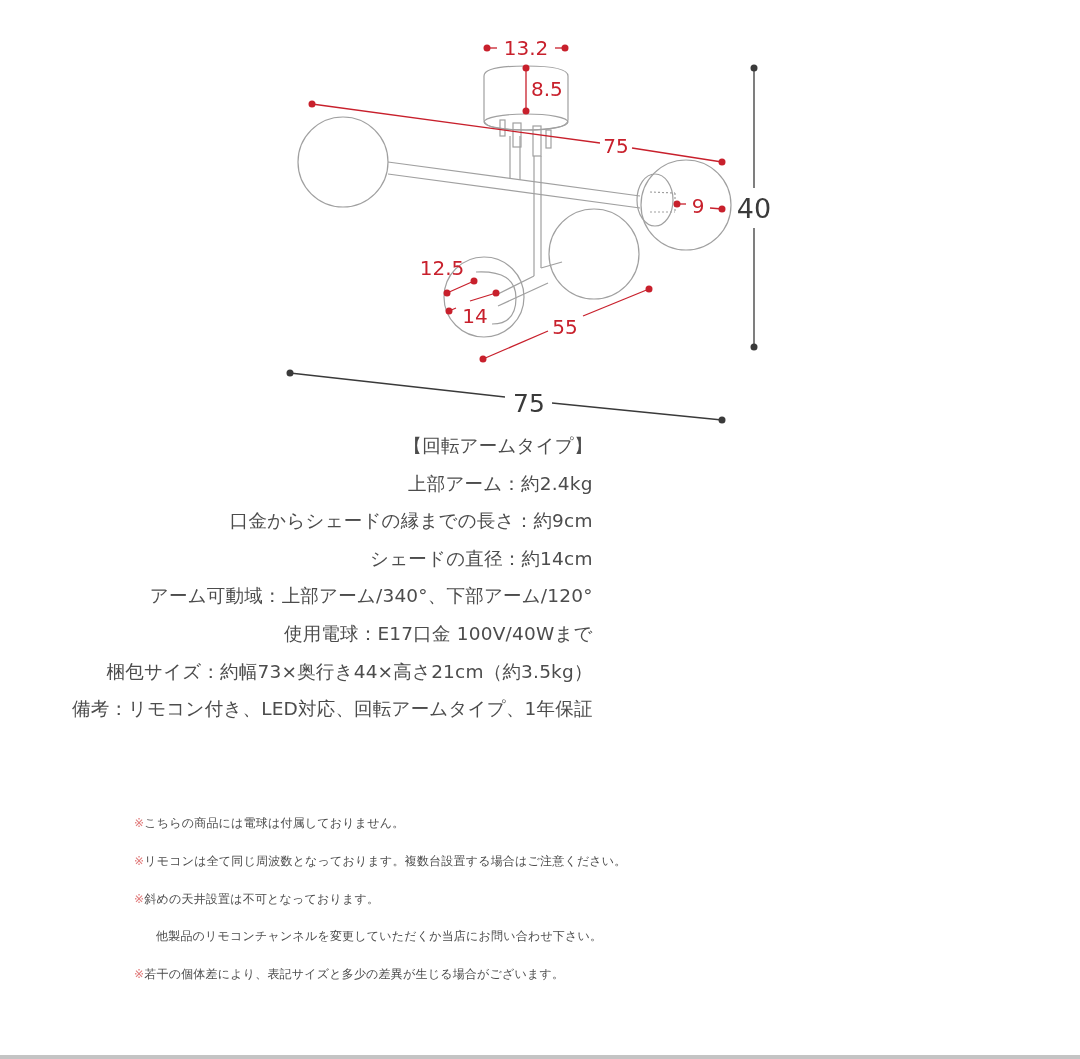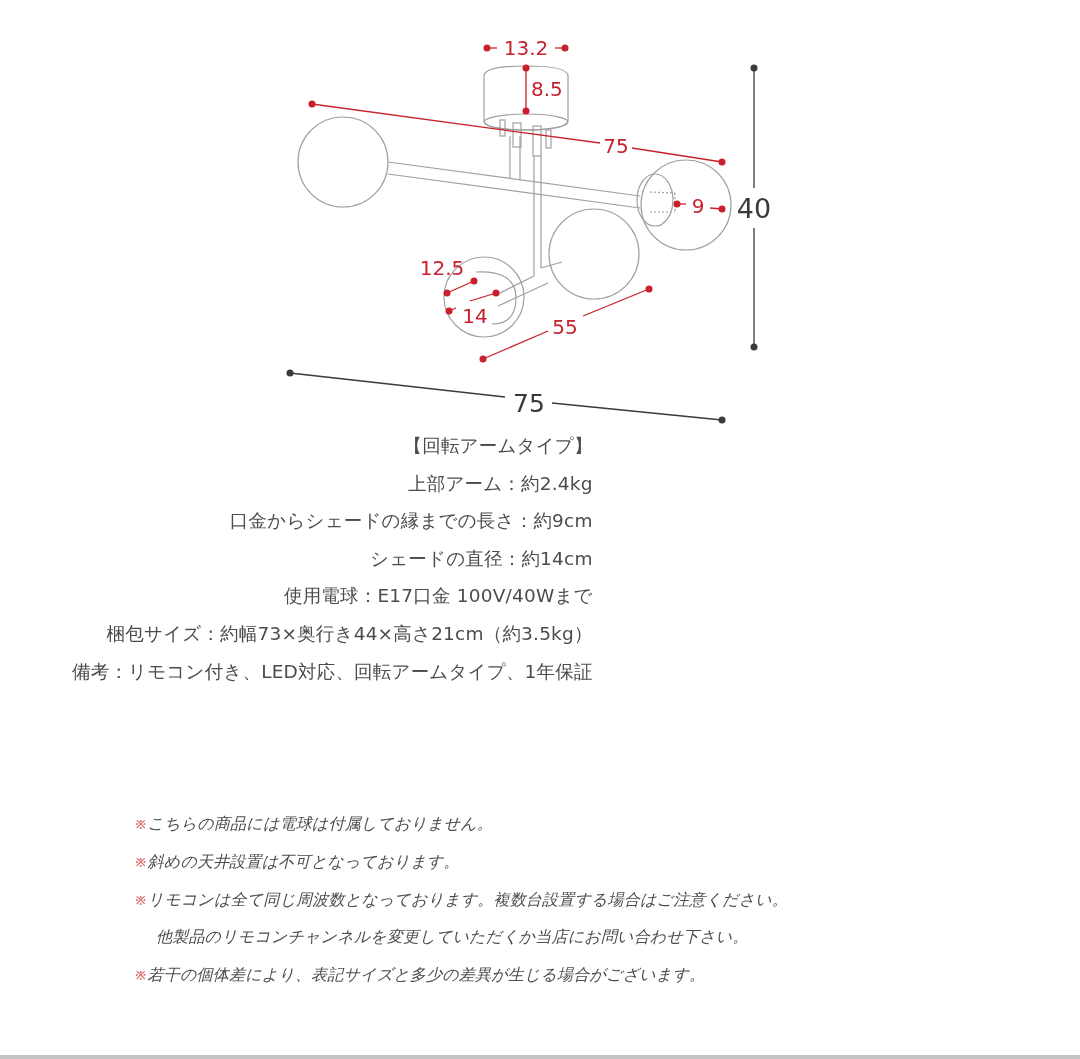--- a/index.html
+++ b/index.html
@@ -11,22 +11,22 @@
     }
     #diagram { position:absolute; left:0; top:0; width:1080px; height:430px; }
     .specs { position:absolute; left:72px; top:427px;text-align:right; }
     .spec-line {
       height:37.6px; line-height:37.6px; font-size:18.5px; color:#4c4c4c;
       white-space:nowrap; letter-spacing:0.2px;
     }
     .spec-line.title { margin-left:-2px; }
     .notes { position:absolute; left:134px; top:805px; }
     .note-line {
-      height:37.8px; line-height:37.8px; font-size:16px; color:#4c4c4c;
-      white-space:nowrap; letter-spacing:0.2px;font-style:italic;
+      height:37.8px; line-height:37.8px; font-size:12px; color:#4c4c4c;
+      white-space:nowrap; letter-spacing:0.2px;
     }
     .note-line .mark { color:#e07a7a; }
     .note-line.cont { padding-left:22px; }
     .bottom-rule {
       position:absolute; left:0; right:0; top:1055px; height:4px; background:#c4c4c4;
     }
     svg text { font-family:"DejaVu Sans","Liberation Sans",sans-serif; }
   </style>
 </head>
 <body>
@@ -128,34 +128,35 @@
   <text x="475" y="323" fill="#c8202c" font-size="20" text-anchor="middle">14</text>
   <text x="565" y="334" fill="#c8202c" font-size="20" text-anchor="middle">55</text>
   <text x="529" y="412" fill="#3a3a3a" font-size="25" text-anchor="middle">75</text>
 </svg>
 
 <div class="specs">
   <div class="spec-line title">【回転アームタイプ】</div>
   <div class="spec-line">上部アーム：約2.4kg</div>
   <div class="spec-line">口金からシェードの縁までの長さ：約9cm</div>
   <div class="spec-line">シェードの直径：約14cm</div>
+  <div class="spec-line">アーム可動域：上部アーム/340°、下部アーム/120°</div>
   <div class="spec-line">使用電球：E17口金 100V/40Wまで</div>
   <div class="spec-line">梱包サイズ：約幅73×奥行き44×高さ21cm（約3.5kg）</div>
   <div class="spec-line">備考：リモコン付き、LED対応、回転アームタイプ、1年保証</div>
 </div>
 
 <div class="notes">
   <div class="note-line">
     <span class="mark">※</span><span>こちらの商品には電球は付属しておりません。</span>
   </div>
   <div class="note-line">
-    <span class="mark">※</span><span>斜めの天井設置は不可となっております。</span>
+    <span class="mark">※</span><span>リモコンは全て同じ周波数となっております。複数台設置する場合はご注意ください。</span>
   </div>
   <div class="note-line">
-    <span class="mark">※</span><span>リモコンは全て同じ周波数となっております。複数台設置する場合はご注意ください。</span>
+    <span class="mark">※</span><span>斜めの天井設置は不可となっております。</span>
   </div>
   <div class="note-line cont">
     <span>他製品のリモコンチャンネルを変更していただくか当店にお問い合わせ下さい。</span>
   </div>
   <div class="note-line">
     <span class="mark">※</span><span>若干の個体差により、表記サイズと多少の差異が生じる場合がございます。</span>
   </div>
 </div>
 
 <div class="bottom-rule"></div>

